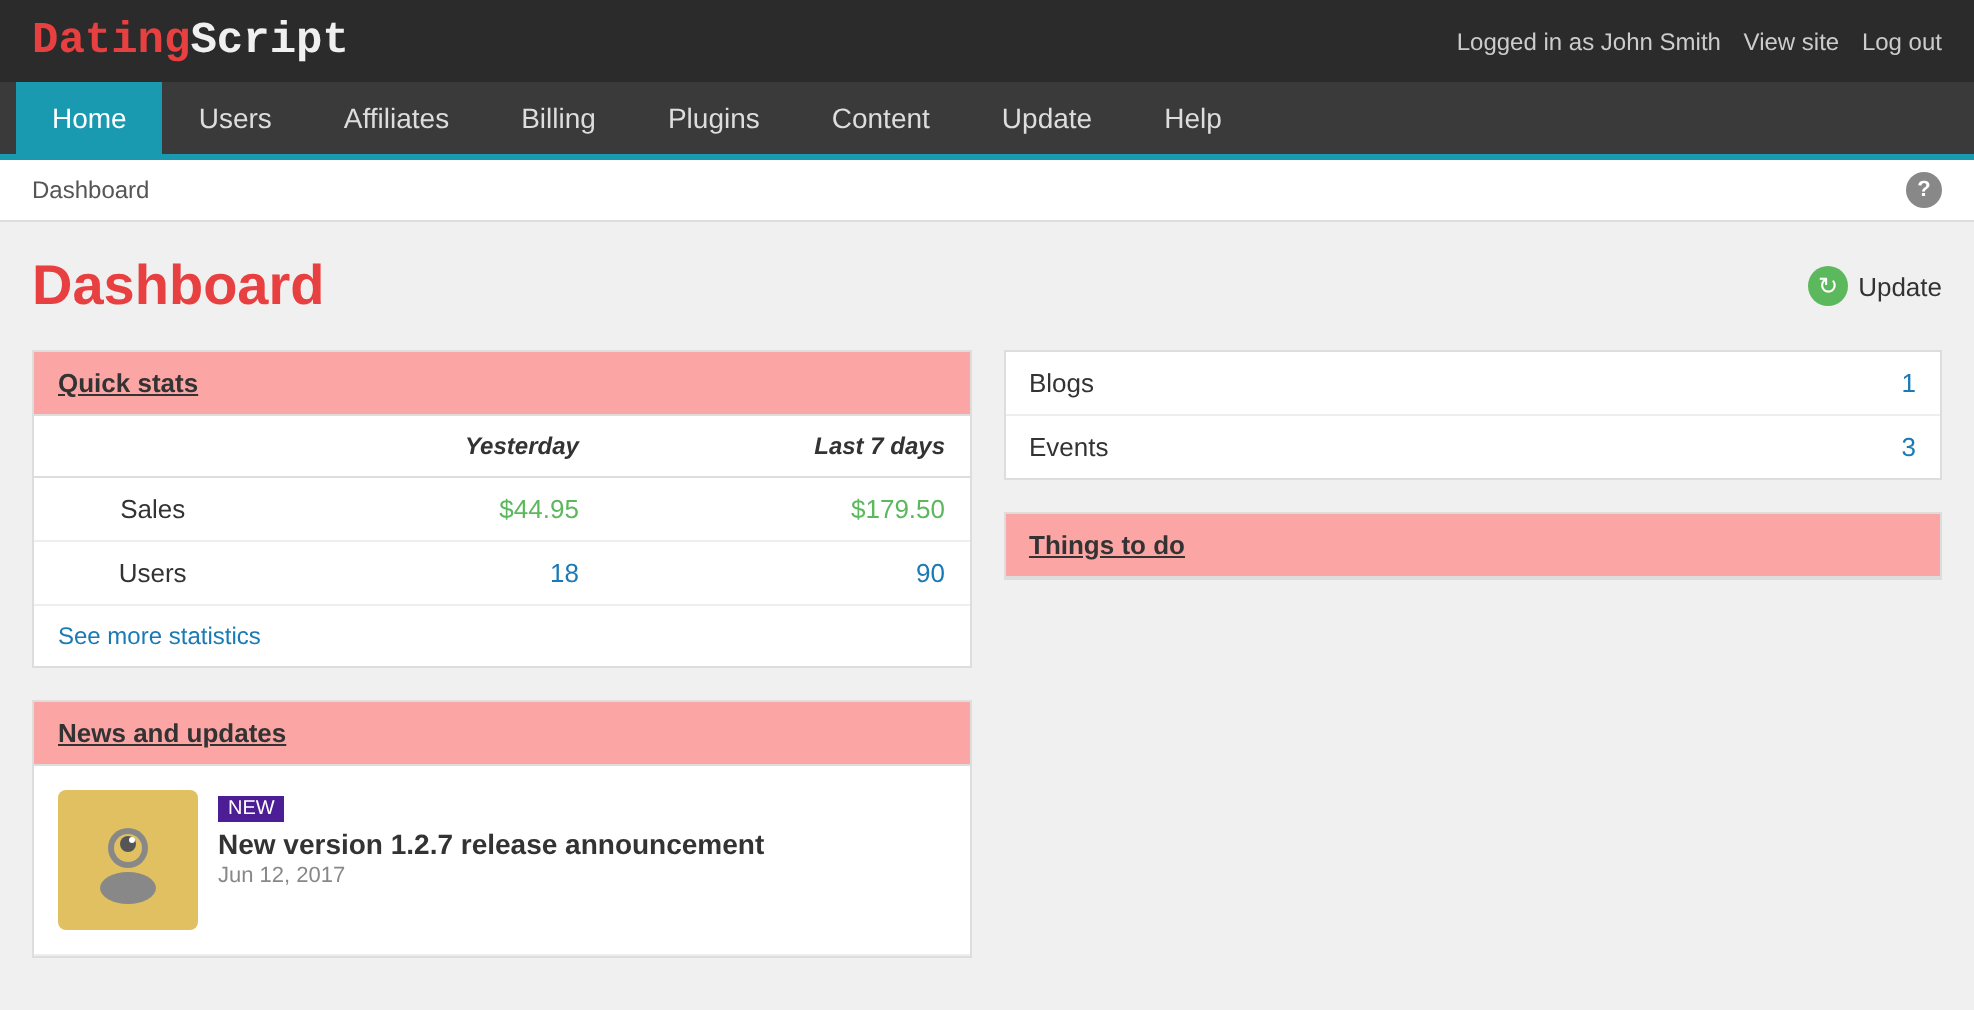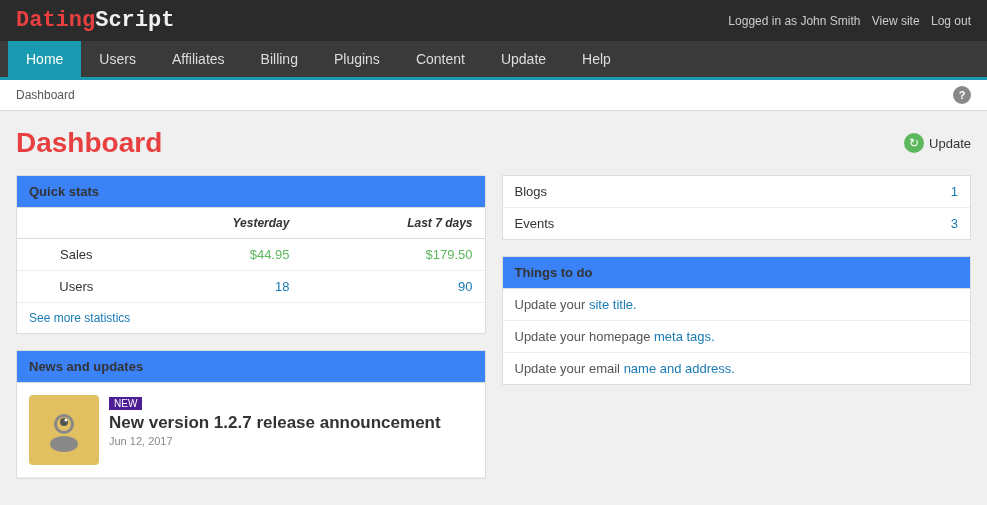--- a/index.html
+++ b/index.html
@@ -98,25 +98,26 @@
     .col-left { flex: 1; }
     .col-right { flex: 1; }
 
     
     .panel {
       background: #fff;
       border: 1px solid #ddd;
       margin-bottom: 16px;
     }
     .panel-header {
-      background: #3b82f6;
+      background: #fca5a5;
       border-bottom: 1px solid #ddd;
       padding: 8px 12px;
       font-weight: bold;
       font-size: 13px;
+      text-decoration: underline;
     }
     .panel-body { padding: 0; }
 
     
     .stats-table {
       width: 100%;
       border-collapse: collapse;
     }
     .stats-table th {
       padding: 8px 12px;
@@ -167,21 +168,21 @@
     .news-badge {
       display: inline-block;
       background: #4c1d95;
       color: #fff;
       font-size: 10px;
       padding: 1px 5px;
       margin-bottom: 3px;
     }
     .news-title {
       font-weight: bold;
-      font-size: 17px;
+      font-size: 14px;
       margin-bottom: 2px;
     }
     .news-date { color: #888; font-size: 11px; margin-bottom: 4px; }
     .news-text { font-size: 12px; color: #555; line-height: 1.5; }
     .news-text .highlight { color: #e84040; font-style: italic; font-weight: bold; }
 
     
     .pending-table {
       width: 100%;
       border-collapse: collapse;
@@ -315,28 +316,17 @@
                 <td>Events</td>
                 <td class="pending-count">3</td>
               </tr>
             </tbody>
           </table>
         </div>
       </div>
 
       <div class="panel">
         <div class="panel-header">Things to do</div>
-        <div class="panel-body">
-          <div class="todo-item">
-            <span>Update your </span><a href="#">site title.</a>
-          </div>
-          <div class="todo-item">
-            <span>Update your homepage </span><a href="#">meta tags.</a>
-          </div>
-          <div class="todo-item">
-            <span>Update your email </span><a href="#">name and address.</a>
-          </div>
-        </div>
       </div>
 
     </div>
   </div>
 </div>
 
 </body></html>

